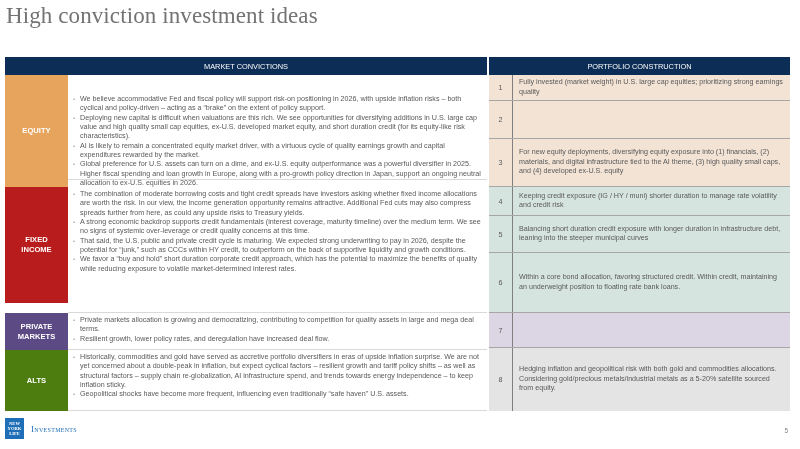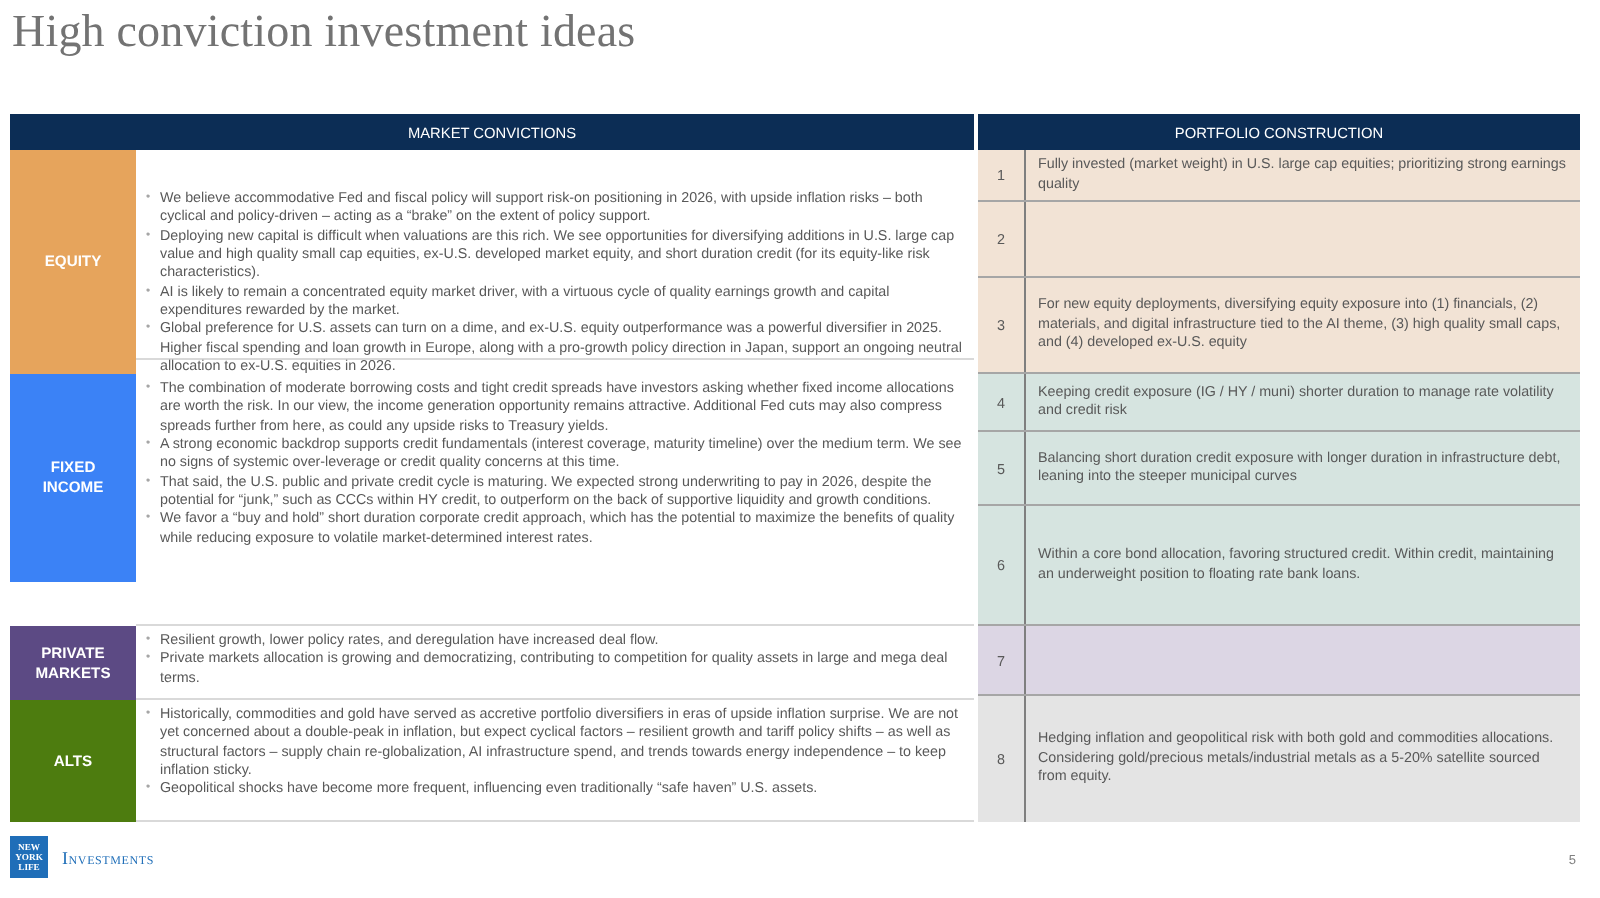--- a/index.html
+++ b/index.html
@@ -57,39 +57,39 @@
   <div class="cat" style="top:18px;height:112px;background:#e6a45c;">EQUITY</div>
   <div class="conv" style="top:35px;height:88px;">
     <ul>
       <li>We believe accommodative Fed and fiscal policy will support risk-on positioning in 2026, with upside inflation risks – both cyclical and policy-driven – acting as a “brake” on the extent of policy support.</li>
       <li>Deploying new capital is difficult when valuations are this rich. We see opportunities for diversifying additions in U.S. large cap value and high quality small cap equities, ex-U.S. developed market equity, and short duration credit (for its equity-like risk characteristics).</li>
       <li>AI is likely to remain a concentrated equity market driver, with a virtuous cycle of quality earnings growth and capital expenditures rewarded by the market.</li>
       <li>Global preference for U.S. assets can turn on a dime, and ex-U.S. equity outperformance was a powerful diversifier in 2025. Higher fiscal spending and loan growth in Europe, along with a pro-growth policy direction in Japan, support an ongoing neutral allocation to ex-U.S. equities in 2026.</li>
     </ul>
   </div>
 
-  <div class="cat" style="top:130px;height:104px;background:#3b82f6;">
+  <div class="cat" style="top:130px;height:116px;background:#b91c1c;">
     <span style="max-width:45px;">FIXED INCOME</span>
   </div>
   <div class="conv" style="top:130px;height:126px;">
     <ul>
       <li>The combination of moderate borrowing costs and tight credit spreads have investors asking whether fixed income allocations are worth the risk. In our view, the income generation opportunity remains attractive. Additional Fed cuts may also compress spreads further from here, as could any upside risks to Treasury yields.</li>
       <li>A strong economic backdrop supports credit fundamentals (interest coverage, maturity timeline) over the medium term. We see no signs of systemic over-leverage or credit quality concerns at this time.</li>
       <li>That said, the U.S. public and private credit cycle is maturing. We expected strong underwriting to pay in 2026, despite the potential for “junk,” such as CCCs within HY credit, to outperform on the back of supportive liquidity and growth conditions.</li>
       <li>We favor a “buy and hold” short duration corporate credit approach, which has the potential to maximize the benefits of quality while reducing exposure to volatile market-determined interest rates.</li>
     </ul>
   </div>
 
   <div class="cat" style="top:256px;height:37px;background:#5c4a84;">
     <span style="max-width:50px;">PRIVATE MARKETS</span>
   </div>
   <div class="conv" style="top:256px;height:37px;">
     <ul>
+      <li>Private markets allocation is growing and democratizing, contributing to competition for quality assets in large and mega deal terms.</li>
       <li>Resilient growth, lower policy rates, and deregulation have increased deal flow.</li>
-      <li>Private markets allocation is growing and democratizing, contributing to competition for quality assets in large and mega deal terms.</li>
     </ul>
   </div>
 
   <div class="cat" style="top:293px;height:61px;background:#4d7c0f;">ALTS</div>
   <div class="conv" style="top:293px;height:61px;">
     <ul>
       <li>Historically, commodities and gold have served as accretive portfolio diversifiers in eras of upside inflation surprise. We are not yet concerned about a double-peak in inflation, but expect cyclical factors – resilient growth and tariff policy shifts – as well as structural factors – supply chain re-globalization, AI infrastructure spend, and trends towards energy independence – to keep inflation sticky.</li>
       <li>Geopolitical shocks have become more frequent, influencing even traditionally “safe haven” U.S. assets.</li>
     </ul>
   </div>

